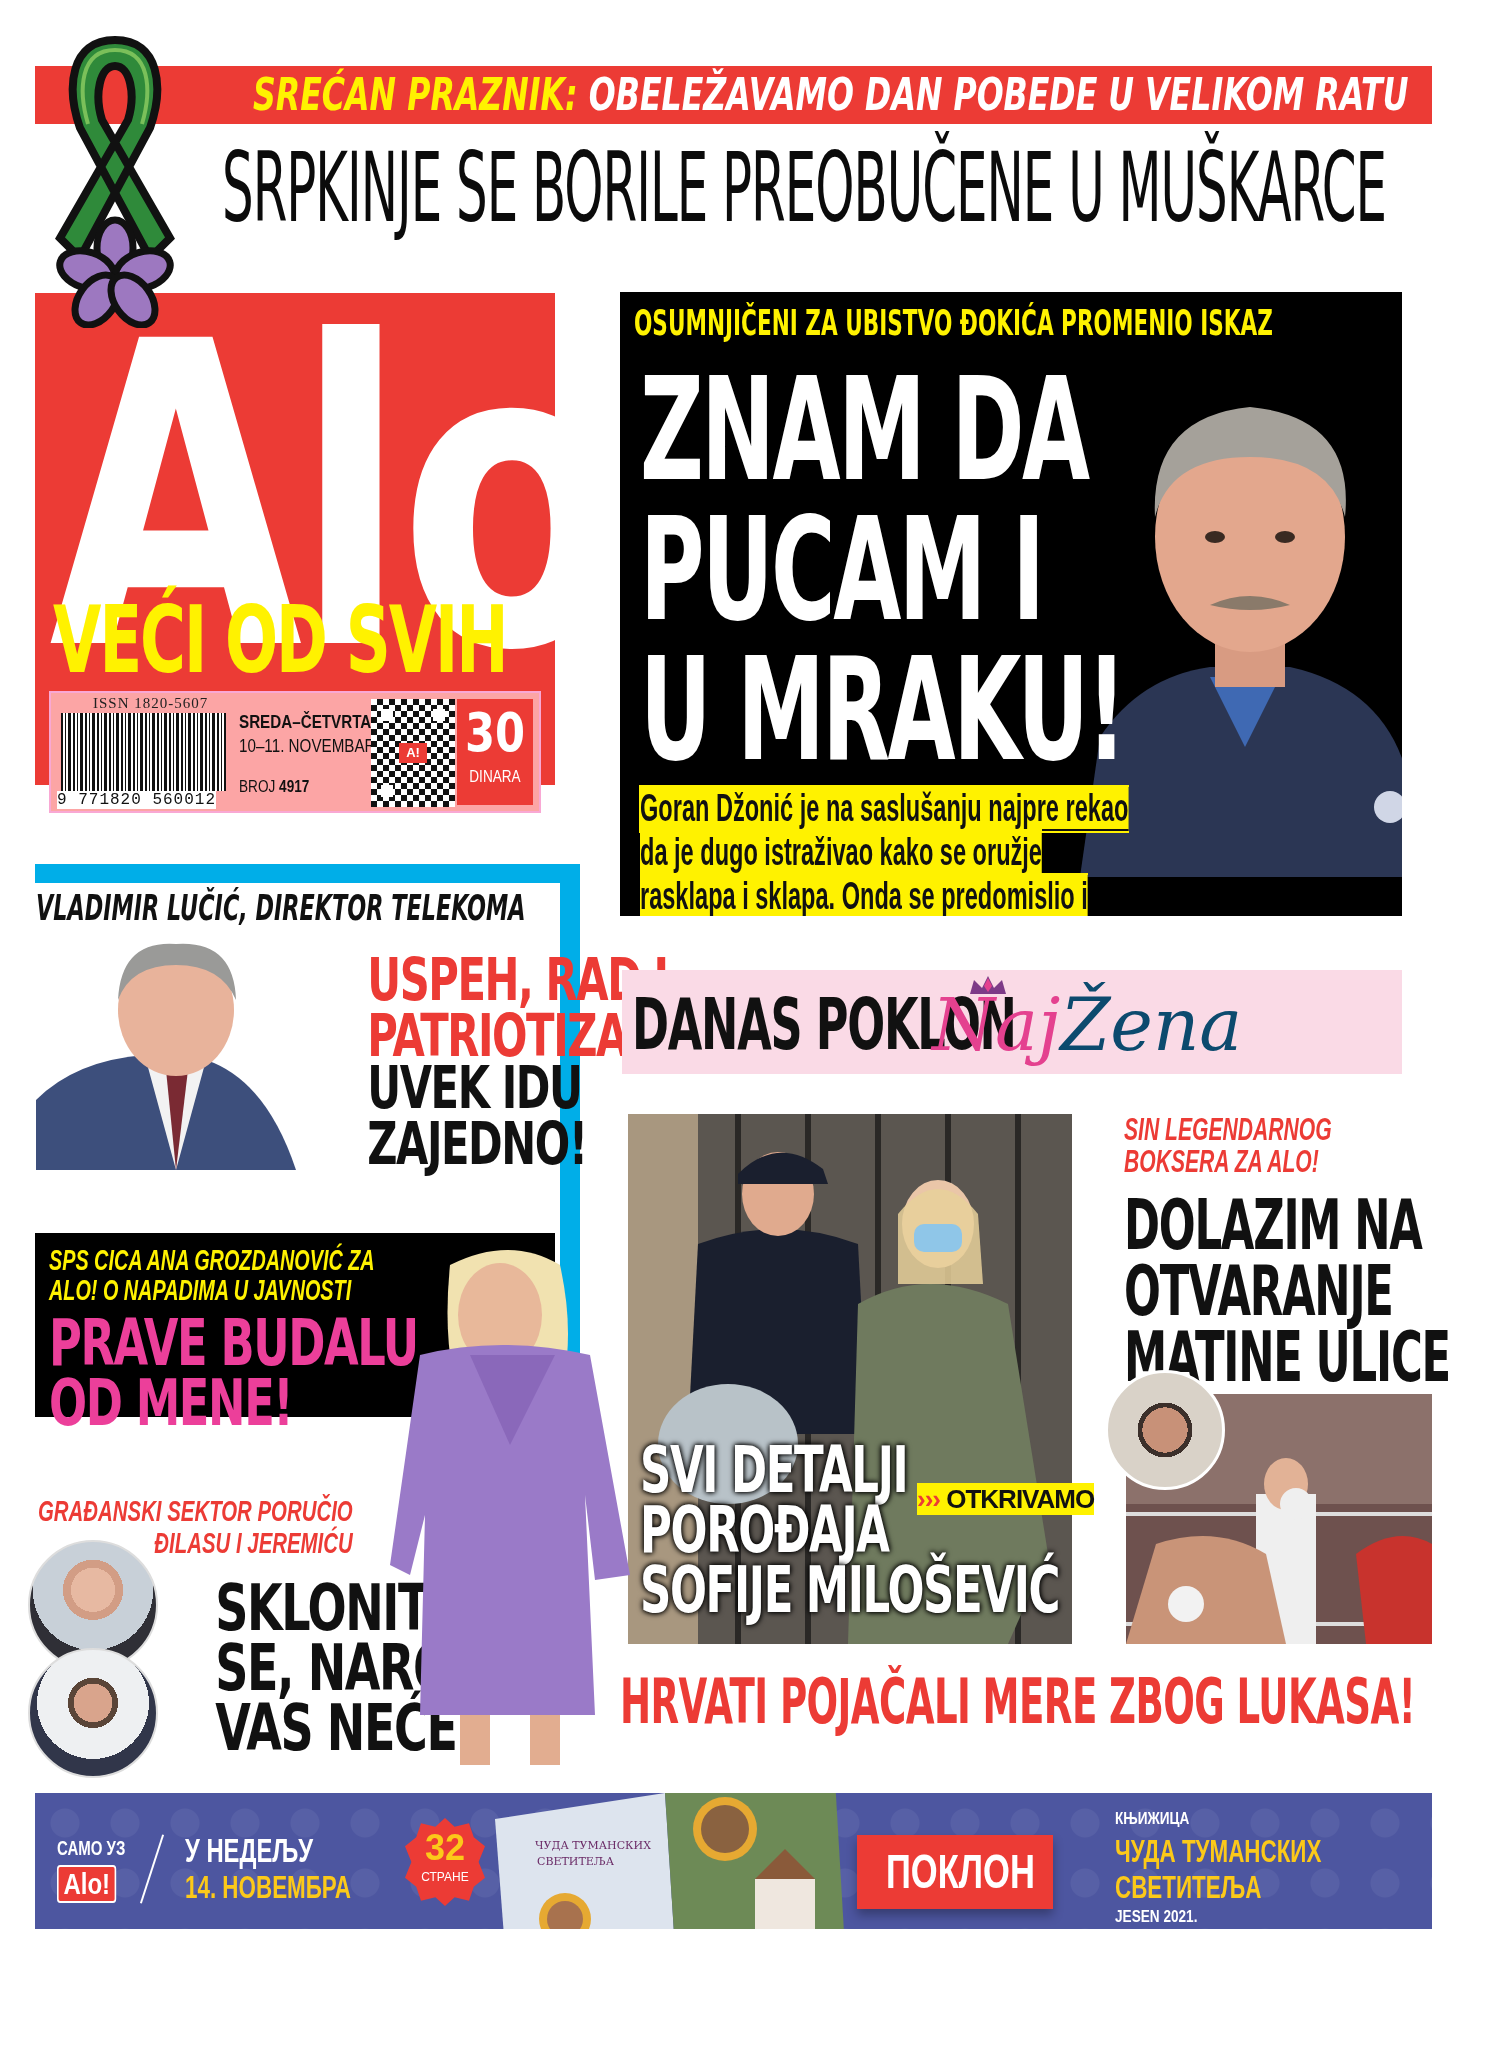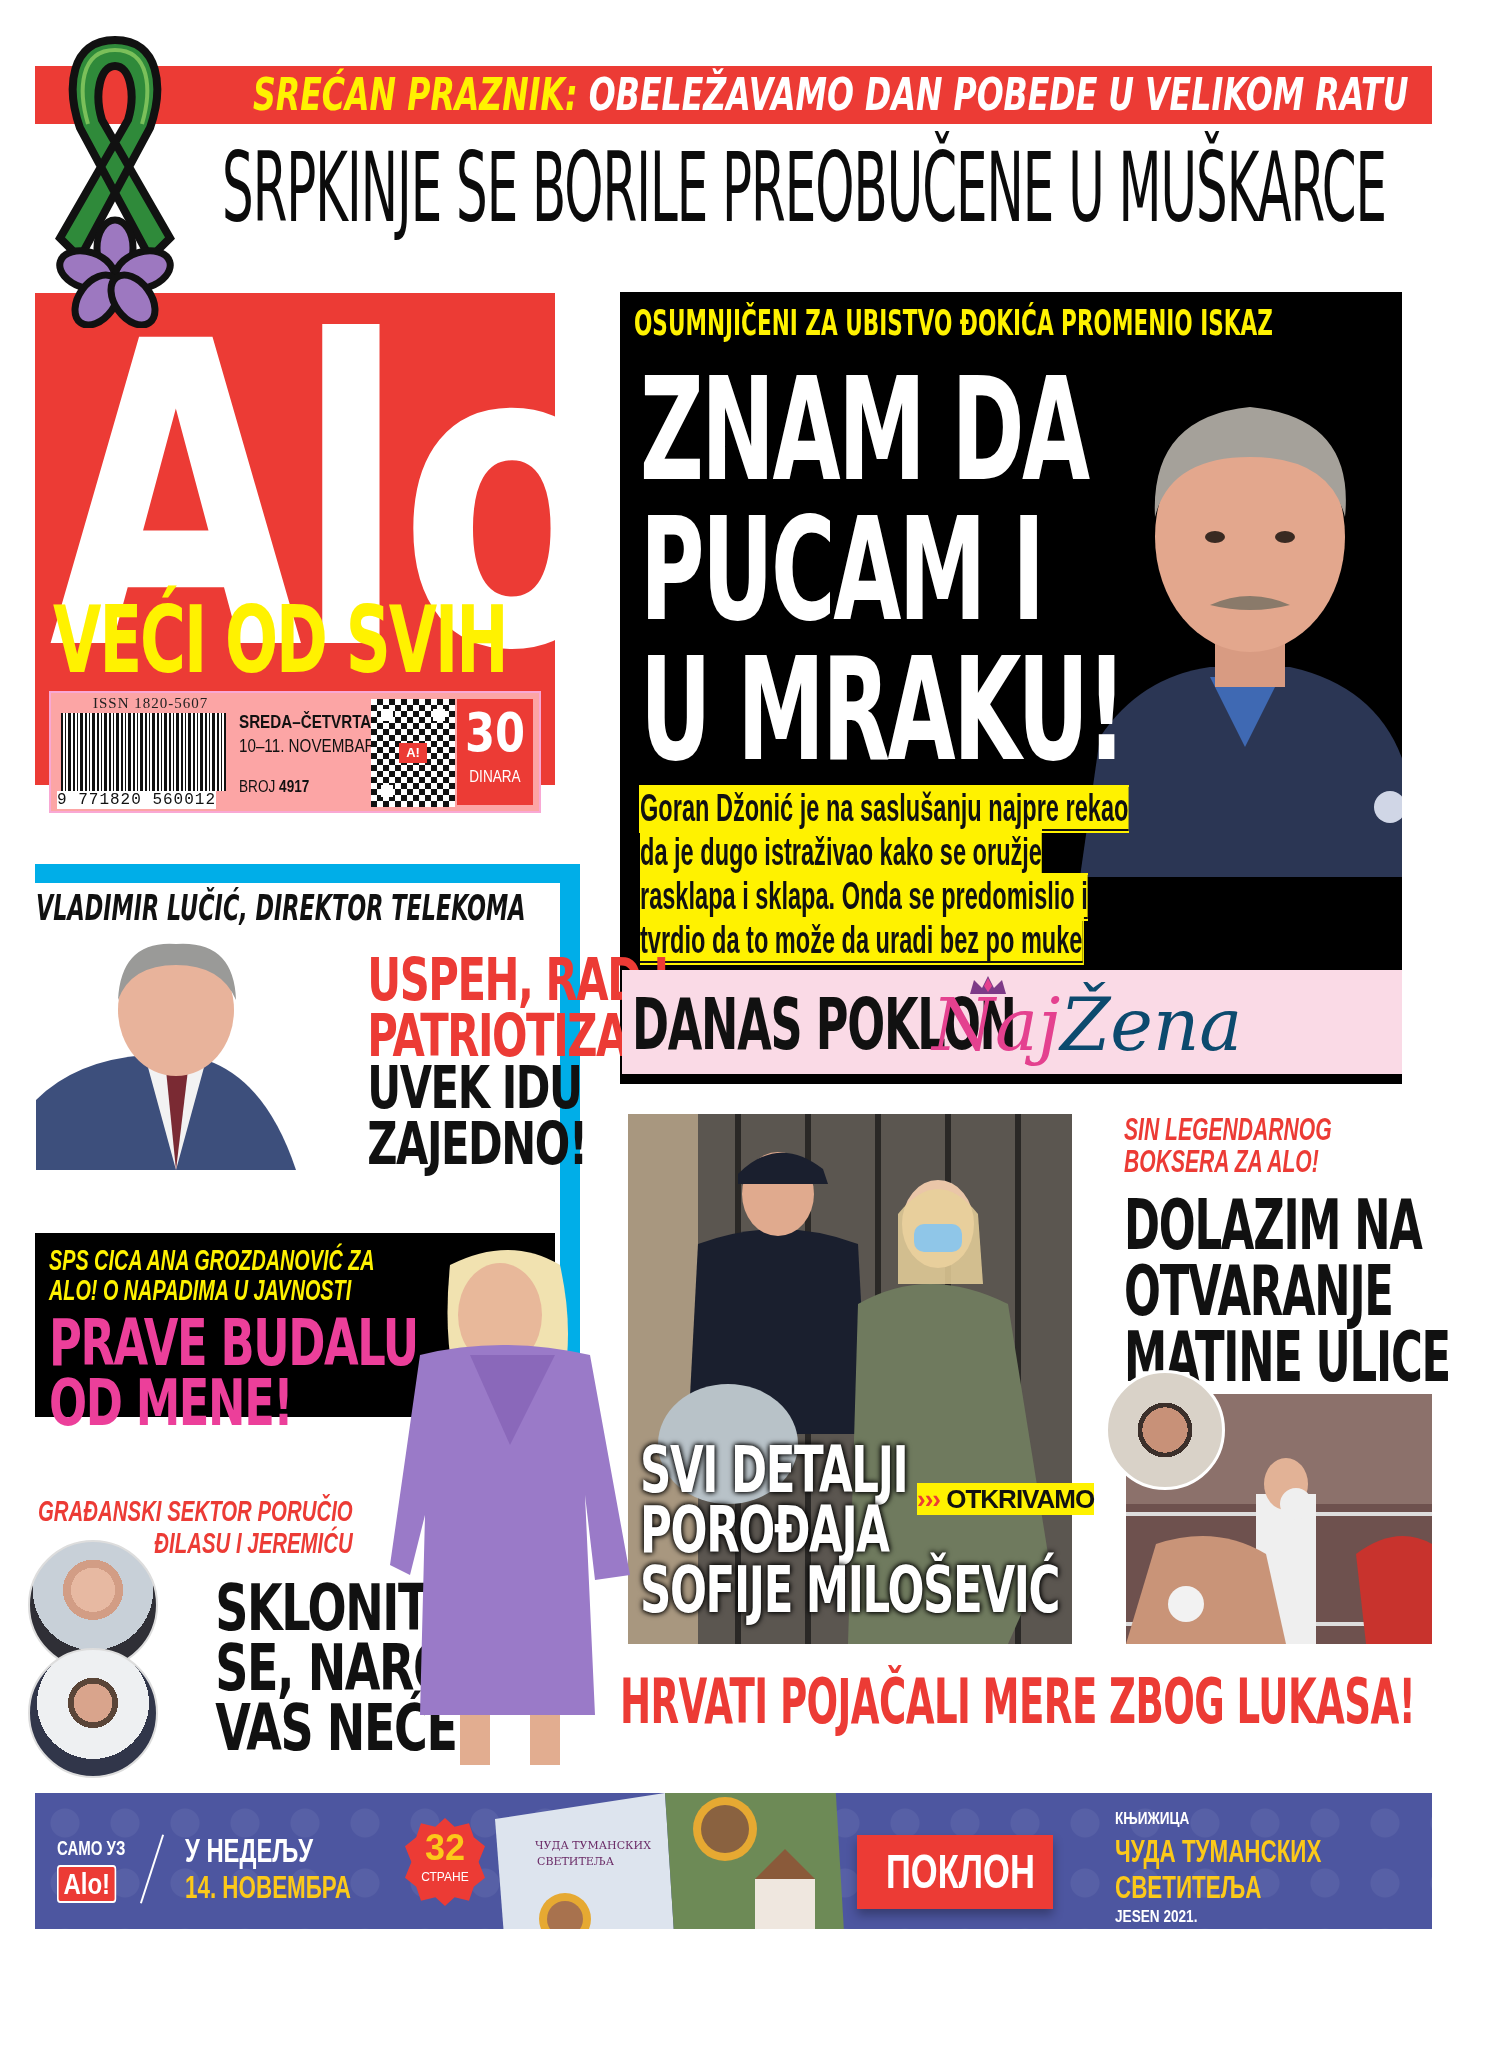--- a/index.html
+++ b/index.html
@@ -40,21 +40,21 @@
       linear-gradient(#fff,#fff) 62px 10px/12px 12px no-repeat,
       linear-gradient(#fff,#fff) 10px 86px/12px 12px no-repeat,
       repeating-conic-gradient(#111 0 25%, #fff 0 50%) 0 0/12px 12px; }
   #qr-badge { position: absolute; left: 28px; top: 44px; width: 28px; height: 20px; background: #ec3b35; color: #fff; font-size: 13px; font-weight: 700; text-align: center; line-height: 20px; }
   #price-box { position: absolute; right: 6px; top: 6px; width: 76px; height: 106px; background: #ec3b35; color: #fff; text-align: center; }
   #price-num { font-size: 54px; line-height: 68px; font-weight: 900; font-family: "DejaVu Sans", sans-serif; transform: scaleX(0.8); display: block; }
   #price-unit { font-size: 16px; line-height: 20px; display: block; transform: scaleX(0.85); }
   #foreign-prices { position: absolute; left: 20px; top: 526px; font-size: 15px; color: #fff; white-space: nowrap; transform: scaleX(0.93); transform-origin: left top; }
 
   
-  #main-story { left: 620px; top: 292px; width: 782px; height: 792px; background: #000; overflow: hidden; }
+  #main-story { left: 620px; top: 292px; width: 782px; height: 624px; background: #000; overflow: hidden; }
   #main-kicker { position: absolute; left: 14px; top: 10px; font-size: 36px; line-height: 42px; color: #fff200; white-space: nowrap; transform: scaleX(0.6); transform-origin: left top; font-weight: 700; font-family: "DejaVu Sans", sans-serif; }
   #main-photo { position: absolute; left: 440px; top: 55px; width: 360px; height: 530px; }
   #main-headline { position: absolute; left: 20px; top: 68px; font-size: 142px; line-height: 140px; color: #fff; font-weight: 900; font-family: "DejaVu Sans", sans-serif; transform: scaleX(0.62); transform-origin: left top; letter-spacing: -4px; white-space: pre; }
   #main-lede { position: absolute; left: 20px; top: 494px; width: 800px; transform: scaleX(0.62); transform-origin: left top; }
   #main-lede span { display: inline; background: #fff200; color: #111; font-size: 38px; line-height: 44px; font-weight: 700; box-shadow: 0 0 0 2px #fff200; border-bottom: 2px solid #111; }
 
   
   #blue-frame { left: 35px; top: 864px; width: 545px; height: 580px; border-top: 19px solid #00aee8; border-right: 20px solid #00aee8; }
 
   

